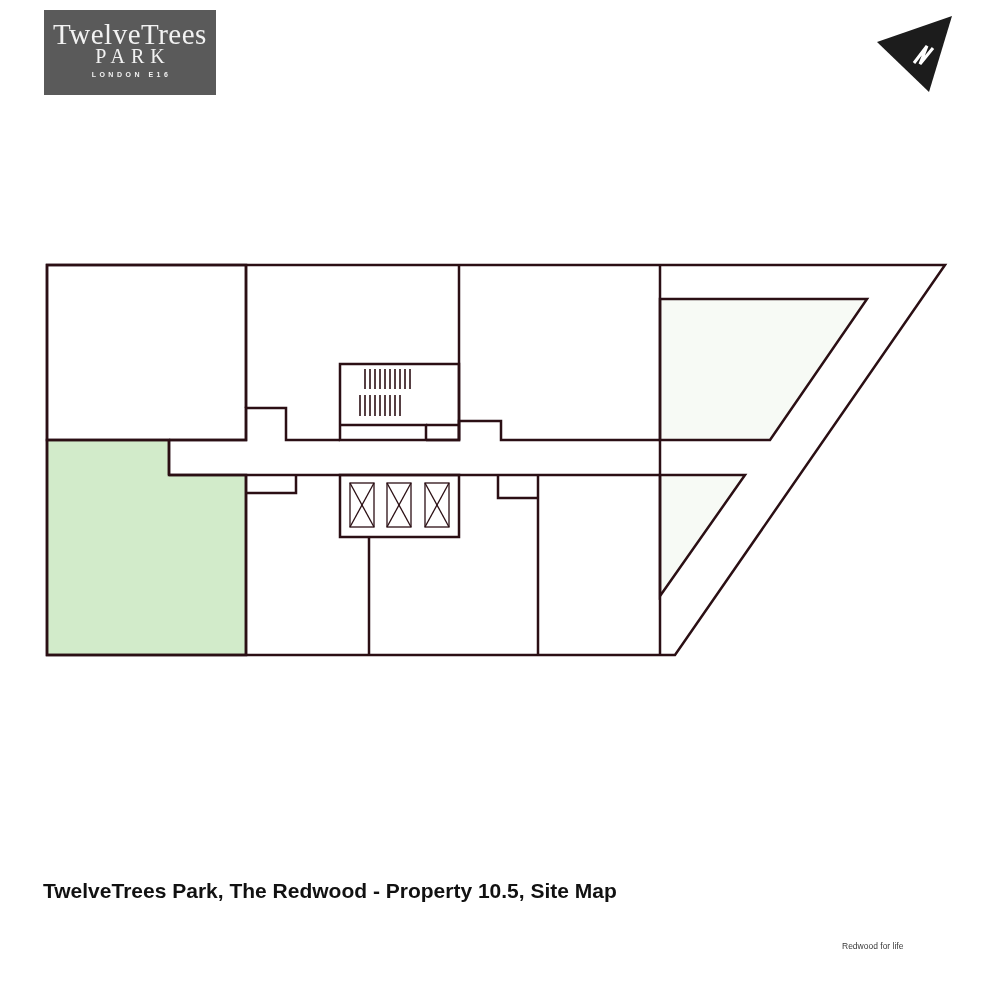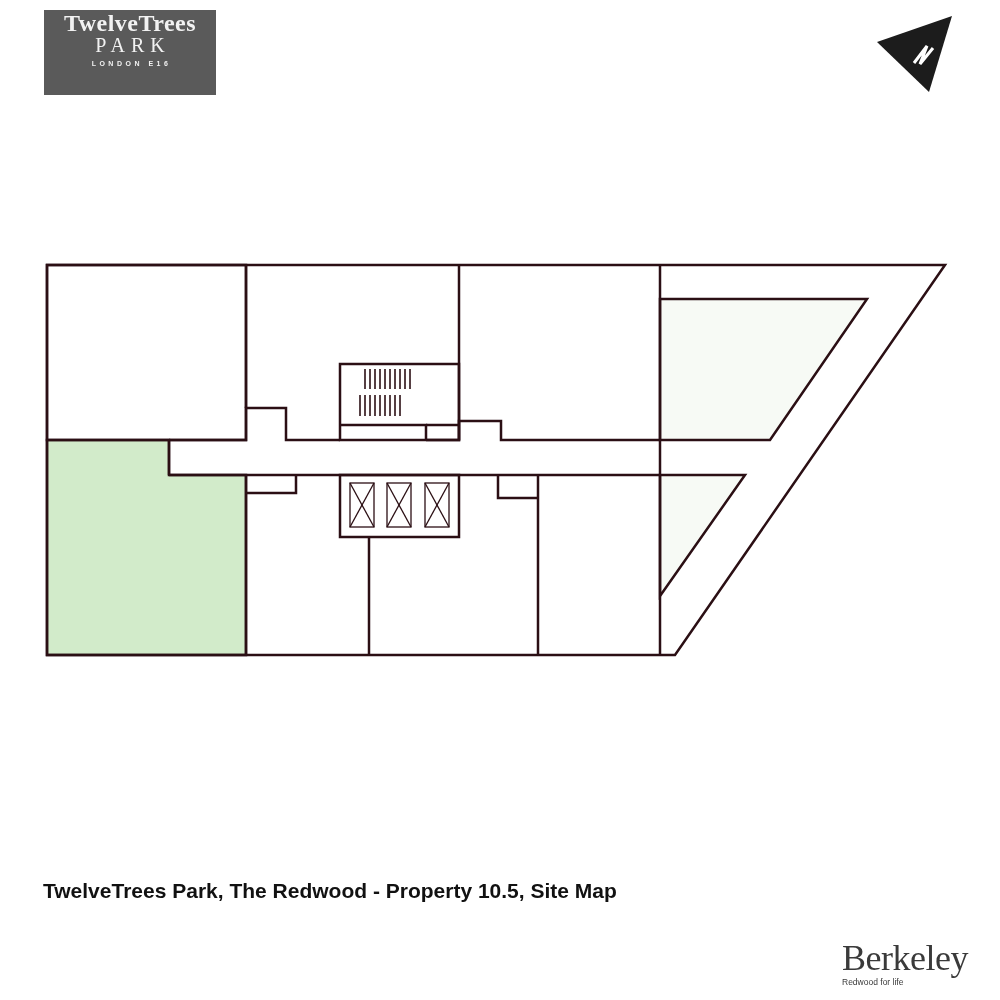--- a/index.html
+++ b/index.html
@@ -1,18 +1,18 @@
 <!DOCTYPE html>
 <html><head>
 <meta charset="utf-8">
 <style>
   html, body { margin: 0; padding: 0; background: #ffffff; }
   body { width: 1000px; height: 1000px; position: relative; overflow: hidden; font-family: "Liberation Sans", sans-serif; }
   .logo { position: absolute; left: 44px; top: 10px; width: 172px; height: 85px; background: #5a5a5a; color: #f2f2f2; text-align: center; font-family: "Liberation Serif", serif; }
-  .logo .l1 { font-size: 24px; letter-spacing: 0.5px; line-height: 26px; font-weight: bold; }
+  .logo .l1 { font-size: 29px; letter-spacing: 0.5px; margin-top: 11px; line-height: 26px; }
   .logo .l2 { font-size: 20px; letter-spacing: 6px; line-height: 18px; padding-left: 6px; font-family: Liberation Serif, serif; }
   .logo .l3 { font-size: 7px; letter-spacing: 3.5px; line-height: 14px; margin-top: 3px; font-family: "Liberation Sans", sans-serif; font-weight: bold; padding-left: 3px; }
   .north { position: absolute; left: 870px; top: 10px; width: 90px; height: 90px; }
   .plan { position: absolute; left: 0; top: 0; width: 1000px; height: 1000px; }
   .caption { position: absolute; left: 43px; top: 879px; font-size: 21px; color: #111; white-space: nowrap; font-weight: bold; }
   .brand { position: absolute; left: 842px; top: 940px; width: 120px; color: #3a3a3a; }
   .brand .name { font-family: "Liberation Serif", serif; font-size: 36px; line-height: 36px; letter-spacing: -0.5px; }
   .brand .tag { font-size: 8.5px; line-height: 10px; margin-top: 1px; }
 </style>
 </head>
@@ -101,15 +101,14 @@
       <rect x="425" y="483" width="24" height="44"></rect>
       <line x1="425" y1="483" x2="449" y2="527"></line>
         <line x1="449" y1="483" x2="425" y2="527"></line>
     </g>
   </g>
 </svg>
 
 <div class="caption">TwelveTrees Park, The Redwood - Property 10.5, Site Map</div>
 
 <div class="brand">
-  <div class="name">Berkeley</div>
   <div class="tag">Redwood for life</div>
 </div>
 
 </body></html>

